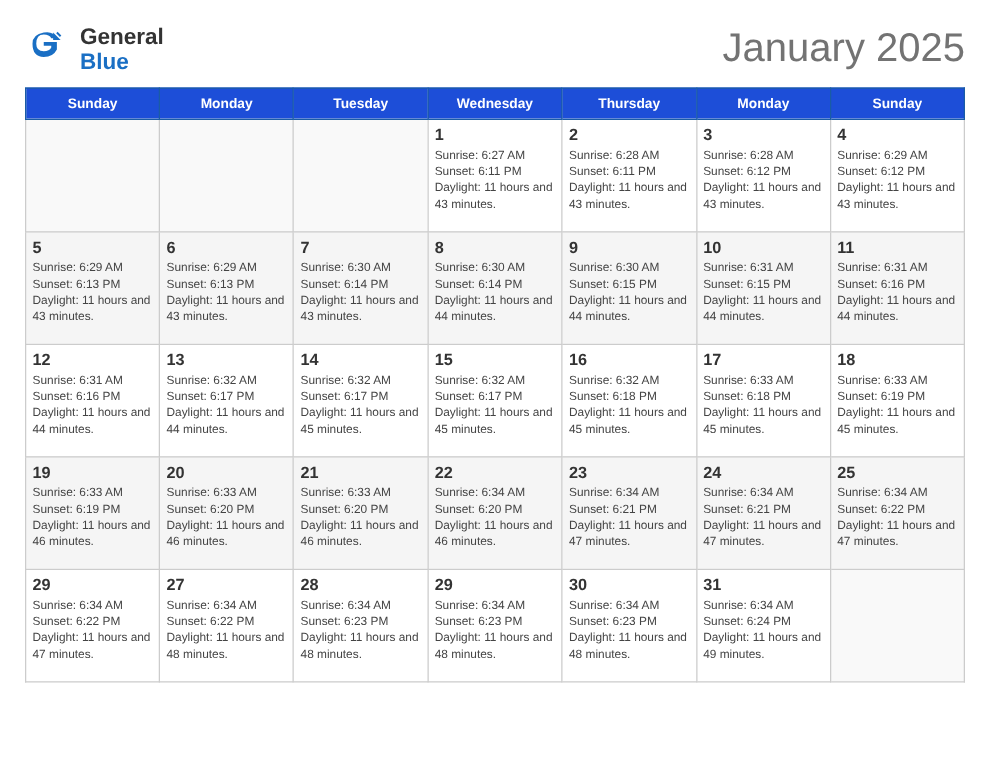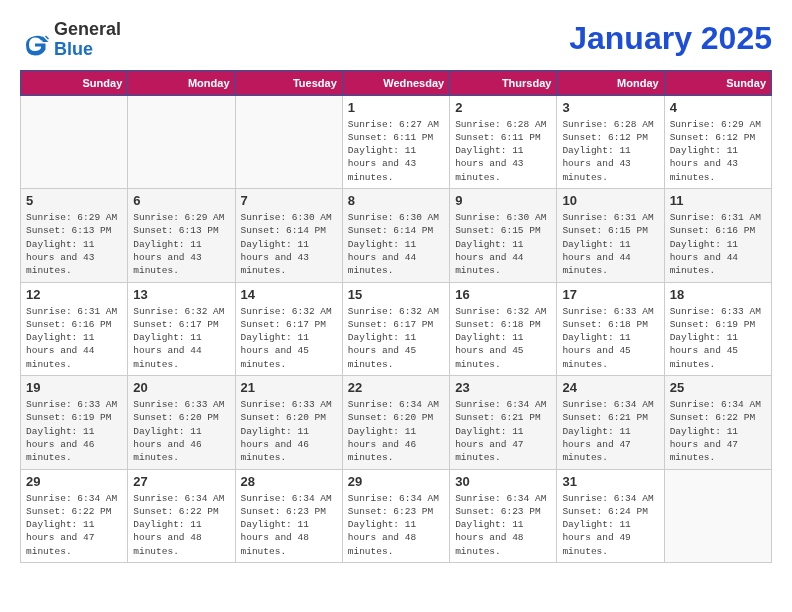--- a/index.html
+++ b/index.html
@@ -11,55 +11,55 @@
       padding: 20px;
     }
     .header {
       display: flex;
       align-items: flex-start;
       justify-content: space-between;
       margin-bottom: 10px;
     }
     .logo {
       display: flex;
-      align-items: flex-end;
-      gap: 4px;
+      align-items: flex-start;
+      gap: 14px;
     }
     .logo-text {
       font-size: 18px;
       font-weight: bold;
       line-height: 1.1;
     }
     .logo-general { color: #333; }
     .logo-blue { color: #1a6fc4; margin-top: 11px; }
     .logo-icon {
       width: 30px;
       height: 30px;
     }
     .title-section {
       text-align: right;
     }
     .month-title {
       font-size: 32px;
-      color: #1d4ed8;
-      font-weight: bold;
+      color: #737373;
+      font-weight: normal;
     }
     .subtitle {
       font-size: 14px;
       color: #555;
     }
     .calendar {
       width: 100%;
       border-collapse: collapse;
       font-size: 10px;
     }
     .calendar th {
-      background-color: #be185d;
+      background-color: #1d4ed8;
       color: white;
-      text-align: right;
+      text-align: center;
       padding: 6px 5px;
       font-size: 11px;
       font-weight: bold;
       border: 1px solid #1a5ca5;
     }
     .calendar td {
       border: 1px solid #ccc;
       vertical-align: top;
       padding: 4px 5px;
       width: 108px;
@@ -75,21 +75,20 @@
     .day-number {
       font-size: 13px;
       font-weight: bold;
       color: #333;
       margin-bottom: 3px;
     }
     .day-info {
       color: #444;
       font-size: 9.5px;
       line-height: 1.4;
-      font-family: Liberation Mono, monospace;
     }
   </style>
 </head>
 <body>
 
 <div class="header">
   <div class="logo">
     <svg class="logo-icon" viewBox="0 0 40 40" xmlns="http://www.w3.org/2000/svg">
       <path d="M8 20 Q8 10 20 8 Q30 6 34 14 L28 14 Q26 10 20 10 Q12 10 12 20 Q12 28 20 28 Q26 28 28 24 L28 22 L20 22 L20 18 L34 18 L34 26 Q30 34 20 34 Q8 34 8 20Z" fill="#1a6fc4"></path>
       <path d="M30 8 L38 16 L30 16Z" fill="#1a6fc4"></path>

